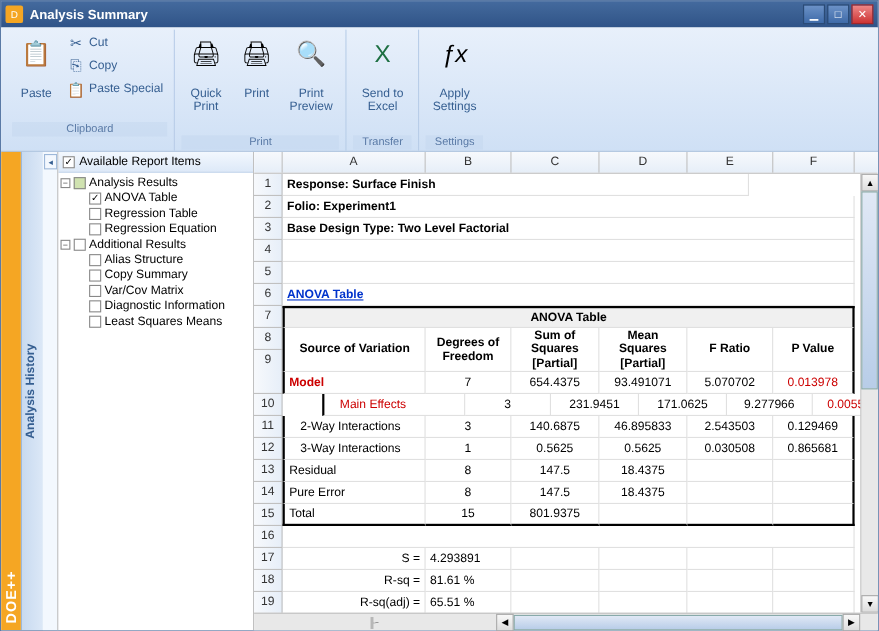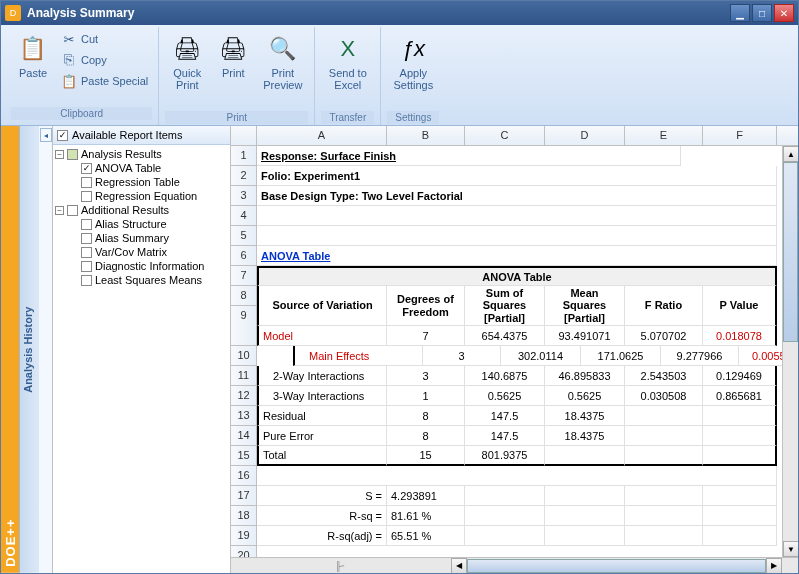--- a/index.html
+++ b/index.html
@@ -10,21 +10,21 @@
 .titlebar-title { flex: 1; font-size: 12px; font-weight: bold; }
 .titlebar-btns { display: flex; gap: 2px; }
 .titlebar-btn { width: 20px; height: 18px; background: linear-gradient(#6c92c7,#3e6aa8); border: 1px solid #2a4a75; display:flex; align-items:center; justify-content:center; color:#fff; font-size:10px; cursor:pointer;}
 .titlebar-btn.close { background: linear-gradient(#e88,#c33); border-color:#a22;}
 .ribbon { background: linear-gradient(to bottom,#e8f0fb,#cfe0f5); border-bottom: 1px solid #9db8d9; display:flex; padding: 2px 4px 0 4px; }
 .ribbon-group { display:flex; flex-direction:column; align-items:center; border-right:1px solid #b8cde8; padding: 2px 6px 1px 6px; }
 .ribbon-group:last-child { border-right:none; }
 .ribbon-row { display:flex; align-items:flex-start; gap:2px; }
 .ribbon-big { display:flex; flex-direction:column; align-items:center; padding:4px 6px; cursor:pointer; border-radius:3px; }
 .ribbon-big-icon { width:32px; height:32px; display:flex; align-items:center; justify-content:center; font-size:22px; }
-.ribbon-big-label { font-size:11px; color:#365f91; margin-top:2px; text-align:center; line-height:1.1; }
+.ribbon-big-label { font-size:11px; color:#365f91; margin-top:14px; text-align:center; line-height:1.1; }
 .ribbon-small-col { display:flex; flex-direction:column; gap:1px; }
 .ribbon-small { display:flex; align-items:center; gap:4px; padding:2px 4px; cursor:pointer; border-radius:2px; font-size:11px; color:#365f91;}
 .ribbon-small-icon { width:16px; height:16px; display:flex; align-items:center; justify-content:center; font-size:13px; }
 .ribbon-group-label { font-size:10px; color:#5a7aa6; margin-top:16px; padding:1px 8px; width:100%; text-align:center; background:rgba(192,212,238,0.4);}
 .body-area { flex:1; display:flex; overflow:hidden; }
 .history-strip { width:20px; background: linear-gradient(to right,#dce8f7,#c8daf0); border-right:1px solid #9db8d9; writing-mode:vertical-rl; transform:rotate(180deg); text-align:center; font-size:11px; color:#365f91; padding:8px 2px; font-weight:bold; position:relative; }
 .brand-strip { width:18px; background:#f5a623; color:#fff; writing-mode:vertical-rl; transform:rotate(180deg); font-weight:bold; font-size:13px; letter-spacing:1px; display:flex; align-items:center; justify-content:flex-start; padding:6px 0;}
 .collapse-btn { width:12px; height:14px; border:1px solid #9db8d9; background:#f3f8fe; position:absolute; cursor:pointer; display:flex; align-items:center; justify-content:center; font-size:8px; color:#365f91;}
 .tree-panel { width:178px; border-right:1px solid #c0c0c0; background:#fff; display:flex; flex-direction:column; }
 .tree-header { background:linear-gradient(#f3f8fe,#dde9f8); border-bottom:1px solid #b8cde8; padding:3px 4px; font-weight:normal; font-size:11px; display:flex; align-items:center; gap:4px;}
@@ -179,21 +179,21 @@
           <span class="tree-toggle">−</span>
           <span class="tree-check"></span>
           <span>Additional Results</span>
         </div>
         <div class="tree-item tree-indent2">
             <span class="tree-check"></span>
             <span>Alias Structure</span>
           </div>
         <div class="tree-item tree-indent2">
             <span class="tree-check"></span>
-            <span>Alias Summary</span>
+            <span>Copy Summary</span>
           </div>
         <div class="tree-item tree-indent2">
             <span class="tree-check"></span>
             <span>Var/Cov Matrix</span>
           </div>
         <div class="tree-item tree-indent2">
             <span class="tree-check"></span>
             <span>Diagnostic Information</span>
           </div>
         <div class="tree-item tree-indent2">
@@ -232,21 +232,21 @@
             <div class="row-header" style="height: 20px;">14</div>
             <div class="row-header" style="height: 20px;">15</div>
             <div class="row-header" style="height: 20px;">16</div>
             <div class="row-header" style="height: 20px;">17</div>
             <div class="row-header" style="height: 20px;">18</div>
             <div class="row-header" style="height: 20px;">19</div>
             <div class="row-header" style="height: 20px;">20</div>
           </div>
         <div class="cells" id="cells-grid">
             <div class="grid-row">
-              <div class="cell bold" style="width: 424px; text-decoration: underline;">Response: Surface Finish</div>
+              <div class="cell bold" style="width: 424px;">Response: Surface Finish</div>
             </div>
             <div class="grid-row">
               <div class="cell bold" style="width: 520px;">Folio: Experiment1</div>
             </div>
             <div class="grid-row">
               <div class="cell bold" style="width: 520px;">Base Design Type: Two Level Factorial</div>
             </div>
             <div class="grid-row">
               <div class="cell bold" style="width: 520px;"></div>
             </div>
@@ -261,31 +261,31 @@
             </div>
             <div class="grid-row tall">
               <div class="cell th-cell cw-A" style="border-left: 2px solid rgb(0, 0, 0);">Source of Variation</div>
               <div class="cell th-cell cw-B">Degrees of Freedom</div>
               <div class="cell th-cell cw-C">Sum of Squares [Partial]</div>
               <div class="cell th-cell cw-D">Mean Squares [Partial]</div>
               <div class="cell th-cell cw-E">F Ratio</div>
               <div class="cell th-cell cw-F" style="border-right: 2px solid rgb(0, 0, 0);">P Value</div>
             </div>
             <div class="grid-row">
-              <div class="cell cw-A red" style="padding-left: 4px; border-left: 2px solid rgb(0, 0, 0);">Model</div>
+              <div class="cell cw-A red" style="padding-left: 4px; border-left: 2px solid rgb(0, 0, 0); font-weight: bold;">Model</div>
               <div class="cell cw-B center">7</div>
               <div class="cell cw-C center">654.4375</div>
               <div class="cell cw-D center">93.491071</div>
               <div class="cell cw-E center">5.070702</div>
-              <div class="cell cw-F center red" style="border-right: 2px solid rgb(0, 0, 0);">0.018078</div>
+              <div class="cell cw-F center red" style="border-right: 2px solid rgb(0, 0, 0);">0.013978</div>
             </div>
             <div class="grid-row">
               <div class="cell cw-A red" style="padding-left: 14px; border-left: 2px solid rgb(0, 0, 0); margin-left: 36px;">Main Effects</div>
               <div class="cell cw-B center">3</div>
-              <div class="cell cw-C center">302.0114</div>
+              <div class="cell cw-C center">231.9451</div>
               <div class="cell cw-D center">171.0625</div>
               <div class="cell cw-E center">9.277966</div>
               <div class="cell cw-F center red" style="border-right: 2px solid rgb(0, 0, 0);">0.005539</div>
             </div>
             <div class="grid-row">
               <div class="cell cw-A" style="padding-left: 14px; border-left: 2px solid rgb(0, 0, 0);">2-Way Interactions</div>
               <div class="cell cw-B center">3</div>
               <div class="cell cw-C center">140.6875</div>
               <div class="cell cw-D center">46.895833</div>
               <div class="cell cw-E center">2.543503</div>

